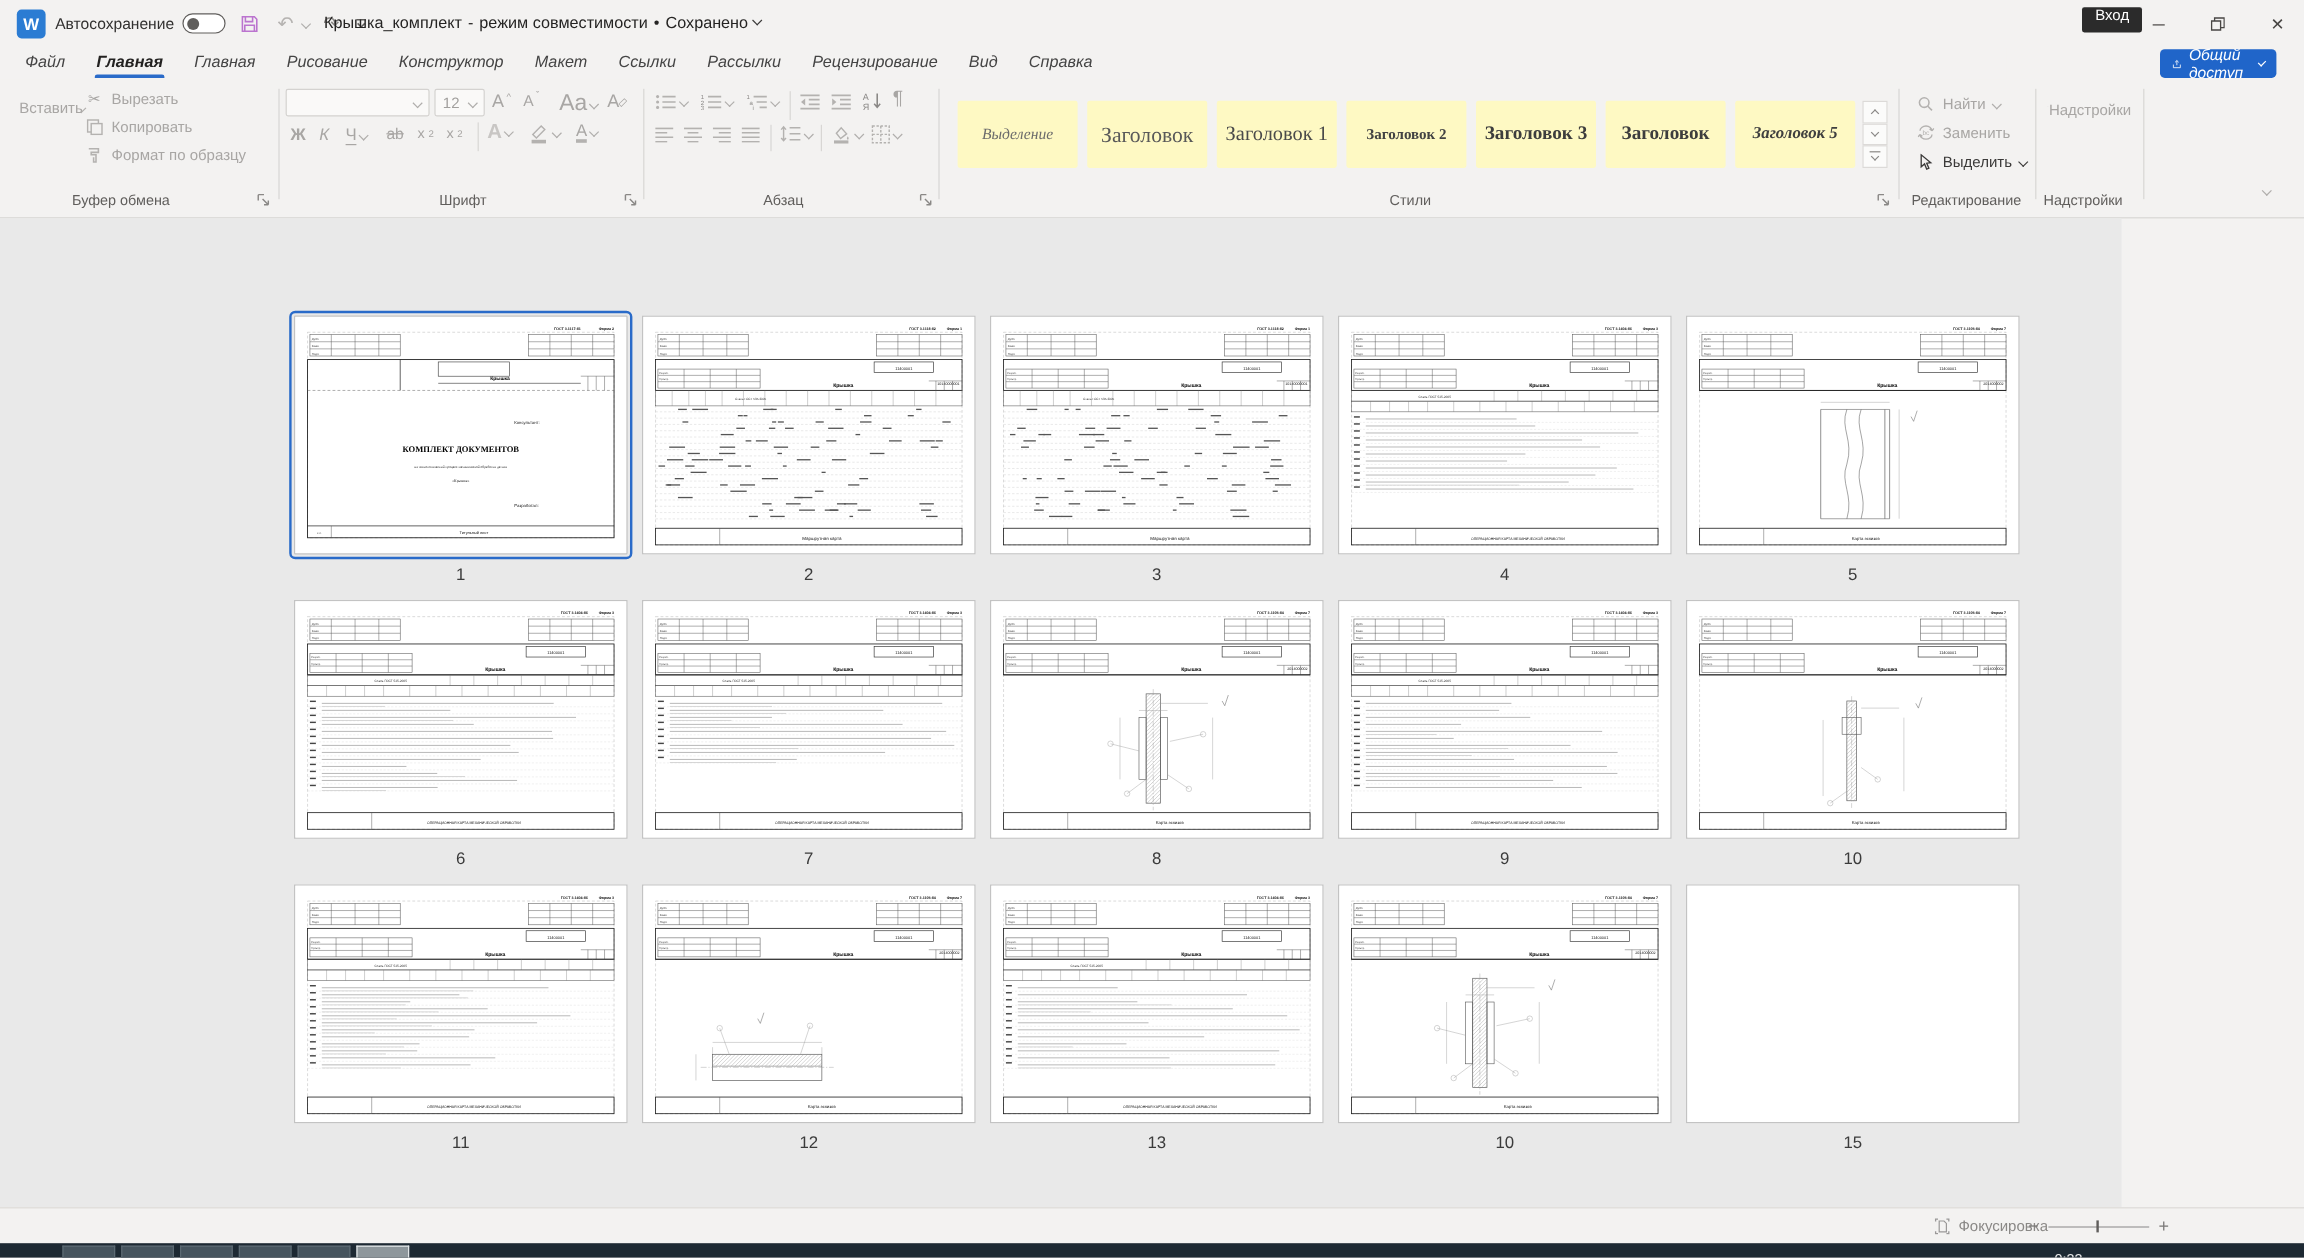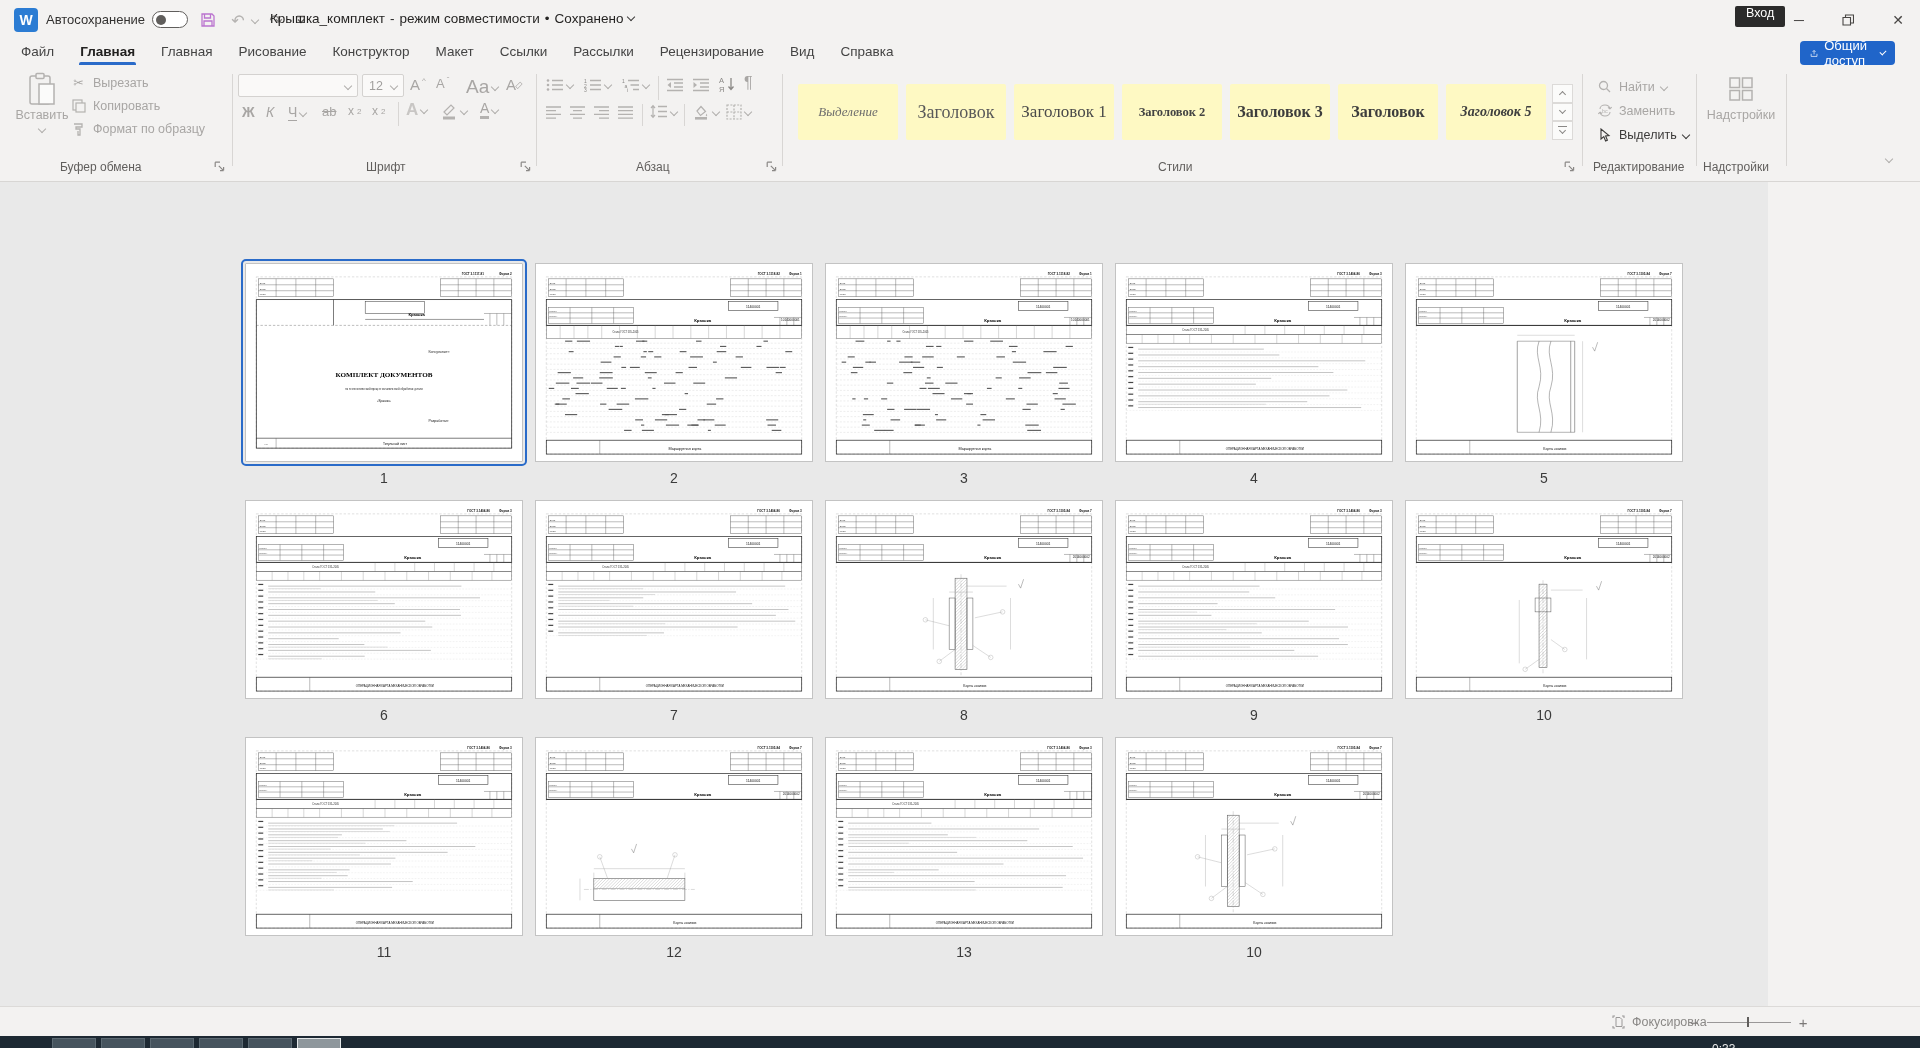--- a/index.html
+++ b/index.html
@@ -18,35 +18,35 @@
   .chev.dark { border-color:#3b3a39; }
   .chev.white { border-color:#fff; }
   .chev.dis { border-color:#b0aeac; }
   .doc-title { position:absolute; left:270px; top:11px; font-size:13.5px; color:#252423; display:flex; align-items:center; gap:5px; white-space:nowrap; }
   .searchbox { position:absolute; left:800px; top:7px; width:357px; height:26px; background:#fbfbfa; border:1px solid #d2d0ce; border-radius:4px; display:flex; align-items:center; padding-left:10px; gap:8px; }
   .searchbox span { font-size:13px; color:#605e5c; }
   .signin-btn { position:absolute; left:1735px; top:6px; height:21px; padding:0 11px; background:#2b2b2b; color:#fff; font-size:12.5px; display:flex; align-items:flex-start; border-radius:2px; }
   .winbtn { position:absolute; top:4px; width:32px; height:32px; display:flex; align-items:center; justify-content:center; color:#484644; font-size:14px; }
 
   
-  #menubar { position:absolute; left:0; top:40px; width:1672px; height:26px; background:#f3f2f1; }
+  #menubar { position:absolute; left:0; top:40px; width:1672px; height:26px; background:#f3f2f1;font-style:italic; }
   #tabs { position:absolute; left:8px; top:0; display:flex; }
   .tab { position:relative; padding:4px 13px 6px; font-size:13.5px; color:#444; }
   .tab.active { font-weight:bold; color:#232221; }
   .tab.active::after { content:""; position:absolute; left:12px; right:12px; bottom:0; height:3px; background:#2a6bc9; border-radius:2px 2px 0 0; }
   .share-btn { position:absolute; left:1800px; top:1px; height:24px; padding:0 10px; background:#2065c9; border-radius:4px; color:#fff; font-size:13px; display:flex; align-items:center; gap:6px; }
 
   
   #ribbon { position:absolute; left:0; top:66px; width:1920px; height:116px; background:#f3f2f1; border-bottom:1px solid #d8d6d4; }
   .vsep { position:absolute; top:8px; height:92px; width:1px; background:#d8d6d4; }
   .gname { position:absolute; top:94px; font-size:12px; color:#605e5c; text-align:center; white-space:nowrap; }
   .launcher { position:absolute; top:95px; width:12px; height:12px; }
   .dis { color:#a8a6a4; }
   .ena { color:#3b3a39; }
-  .bigbtn { position:absolute; display:flex; flex-direction:column; align-items:center; font-size:12.5px; }
+  .bigbtn { position:absolute; display:flex; flex-direction:row; align-items:center; font-size:12.5px; }
   .smallrow { position:absolute; display:flex; align-items:center; gap:6px; font-size:12.5px; white-space:nowrap; }
   .icon16 { width:17px; height:17px; display:inline-flex; align-items:center; justify-content:center; }
   .combo { position:absolute; height:23px; border:1px solid #d4d2d0; background:#faf9f8; border-radius:2px; display:flex; align-items:center; justify-content:space-between; padding:0 6px; font-size:12.5px; color:#a19f9d; }
   .rowbtn { position:absolute; display:flex; align-items:center; gap:3px; }
   .stylegal { position:absolute; left:798px; top:18px; display:flex; gap:8px; }
   .styleitem { width:100px; height:56px; background:#fef9c3; border-radius:2px; display:flex; align-items:center; justify-content:center; overflow:hidden; white-space:nowrap; font-family:"Liberation Serif",serif; }
   .st0 { font-style:italic; font-size:13px; color:#6b6b6b; }
   .st1 { font-size:18px; color:#595959; }
   .st2 { font-size:17px; color:#4a4a4a; }
   .st3 { font-size:12.5px; font-weight:bold; color:#434343; }
@@ -1871,20 +1871,28 @@
             <line x1="82" y1="120" x2="106" y2="126" stroke="#999" stroke-width="0.35"></line>
             <path d="M176 84 l2.2 4 l3 -9" fill="none" stroke="#777" stroke-width="0.5"></path>
             <rect x="10" y="178" width="258" height="14" fill="none" stroke="#222" stroke-width="0.7"></rect>
             <line x1="64" y1="178" x2="64" y2="192" stroke="#555" stroke-width="0.4"></line>
             <text x="20" y="187" font-size="2.6" fill="#333" font-family="Liberation Sans,sans-serif"></text>
             <text x="150" y="187.5" font-size="3.6" fill="#111" text-anchor="middle" font-family="Liberation Sans,sans-serif">Карта эскизов</text>
           </svg>
         </div>
         <div class="pnum">10</div>
       </div>
+      <div class="pcell">
+        <div class="pwrap">
+          <svg viewBox="0 0 278 199" xmlns="http://www.w3.org/2000/svg">
+            <rect width="278" height="199" fill="#fff"></rect>
+          </svg>
+        </div>
+        <div class="pnum">15</div>
+      </div>
     </div>
 </div>
 
 <div id="statusbar">
   <div class="focus-area">
     <svg width="13" height="14" viewBox="0 0 13 14">
         <path d="M1 3 v-2 h2 M10 1 h2 v2 M12 11 v2 h-2 M3 13 h-2 v-2" fill="none" stroke="#9a9898" stroke-width="1.1"></path>
         <path d="M4 2.5 h4 l2 2 v7 h-6 z" fill="none" stroke="#9a9898" stroke-width="1"></path>
       </svg>
     <span>Фокусировка</span>

